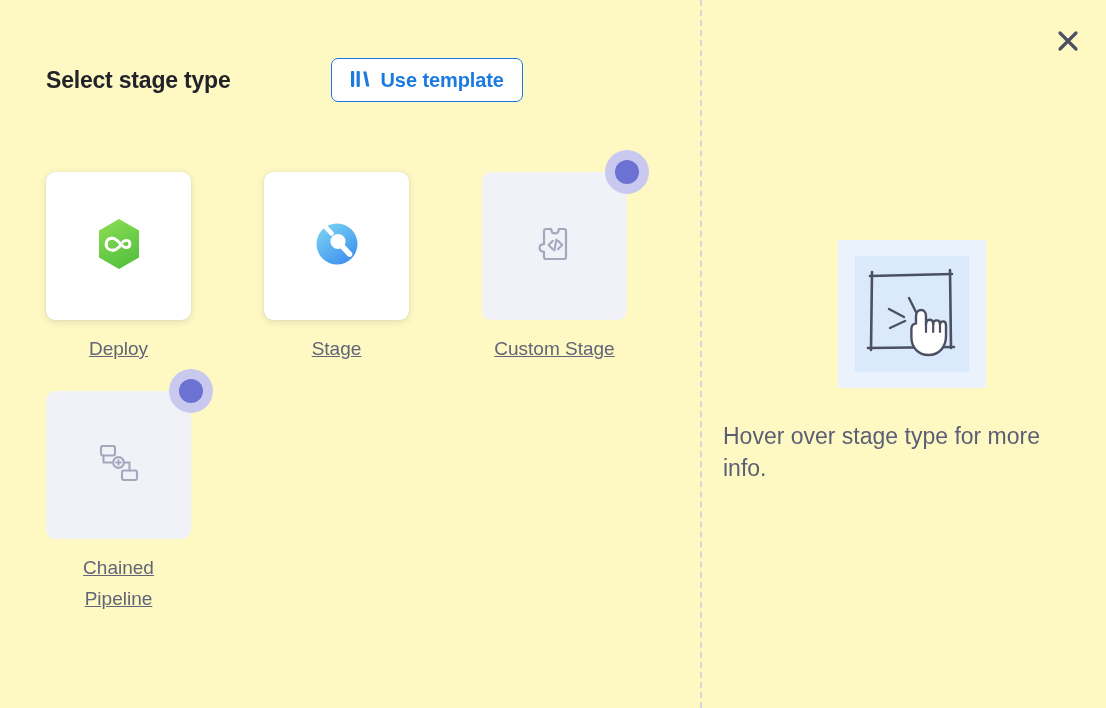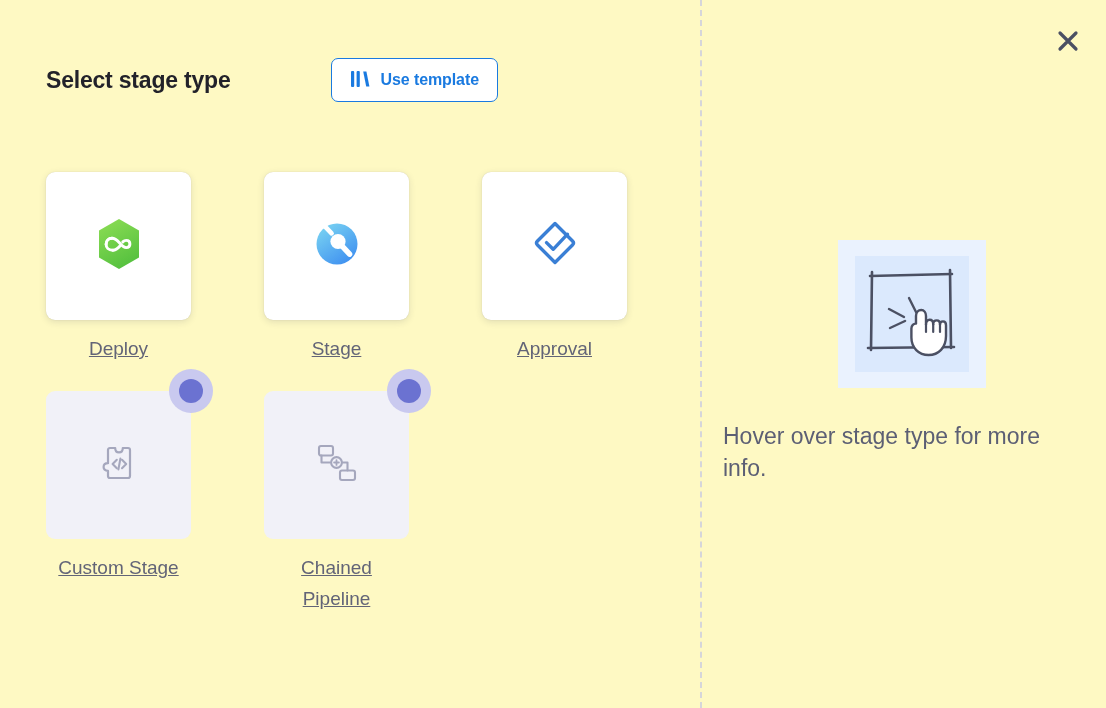--- a/index.html
+++ b/index.html
@@ -76,21 +76,21 @@
     padding: 0 18px;
     display: flex;
     align-items: center;
     gap: 9px;
     border: 1.6px solid #1a7ae0;
     border-radius: 7px;
     background: #ffffff;
     cursor: pointer;
   }
   .template-btn-label {
-    font-size: 16px;
+    font-size: 20px;
     font-weight: bold;
     color: #1a7ae0;
     white-space: nowrap;
     letter-spacing: -0.1px;
   }
   .template-icon { display: block; }
 
   
   .card-grid {
     position: absolute;
@@ -270,31 +270,20 @@
                 </mask>
               </defs>
               <circle cx="23" cy="23" r="20.5" fill="url(#gradBuild)" mask="url(#maskBuild)"></circle>
               <circle cx="24" cy="20.5" r="5.4" fill="none" stroke="#ffffff" stroke-width="0"></circle>
             </svg>
           </span>
         </div>
         <div class="card-label">Stage</div>
       </div>
 
-      <div class="card-cell">
-        <div class="card-tile">
-          <span>
-            <svg width="48" height="50" viewBox="0 0 48 50" aria-hidden="true">
-              <path d="M24 4.5 L41.5 22 C42.7 23.2 42.7 24.8 41.5 26 L24 43.5 L6.5 26 C5.3 24.8 5.3 23.2 6.5 22 Z" fill="none" stroke="#3a7fd5" stroke-width="3.4" stroke-linejoin="round"></path>
-              <path d="M15.5 23.6 L22.2 30.3 L36.5 15.2" fill="none" stroke="#3a7fd5" stroke-width="3.4" stroke-linecap="round" stroke-linejoin="round"></path>
-            </svg>
-          </span>
-        </div>
-        <div class="card-label">Approval</div>
-      </div>
 
       <div class="card-cell">
         <div class="card-tile disabled">
           <span class="badge-dot">
             <span class="inner"></span>
           </span>
           <span>
             <svg width="44" height="44" viewBox="0 0 44 44" aria-hidden="true">
               <path d="M13 7 L18.2 7 C18.2 10 20 11.4 22 11.4 C24 11.4 25.8 10 25.8 7 L31 7 C32.1 7 33 7.9 33 9 L33 35 C33 36.1 32.1 37 31 37 L13 37 C11.9 37 11 36.1 11 35 L11 29.8 C8 29.8 6.6 28 6.6 26 C6.6 24 8 22.2 11 22.2 L11 9 C11 7.9 11.9 7 13 7 Z" fill="none" stroke="#a5a7bd" stroke-width="2.2" stroke-linejoin="round"></path>
               <path d="M19.8 18.8 L15.6 23 L19.8 27.2" fill="none" stroke="#a5a7bd" stroke-width="2.1" stroke-linecap="round" stroke-linejoin="round"></path>

